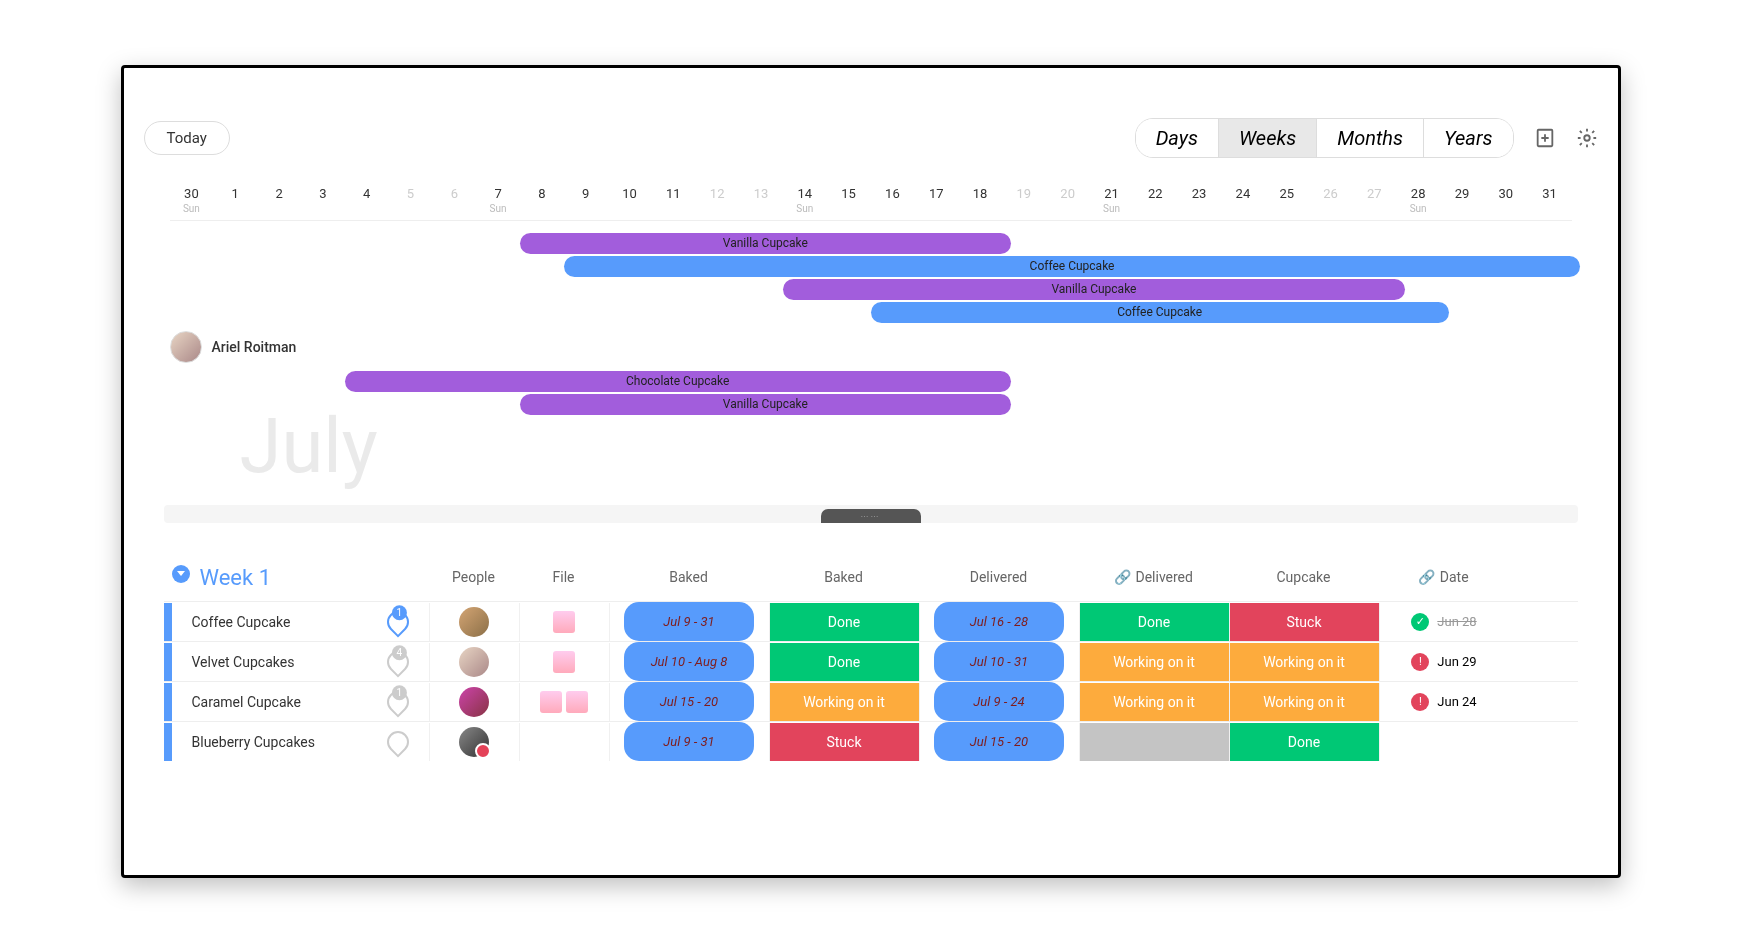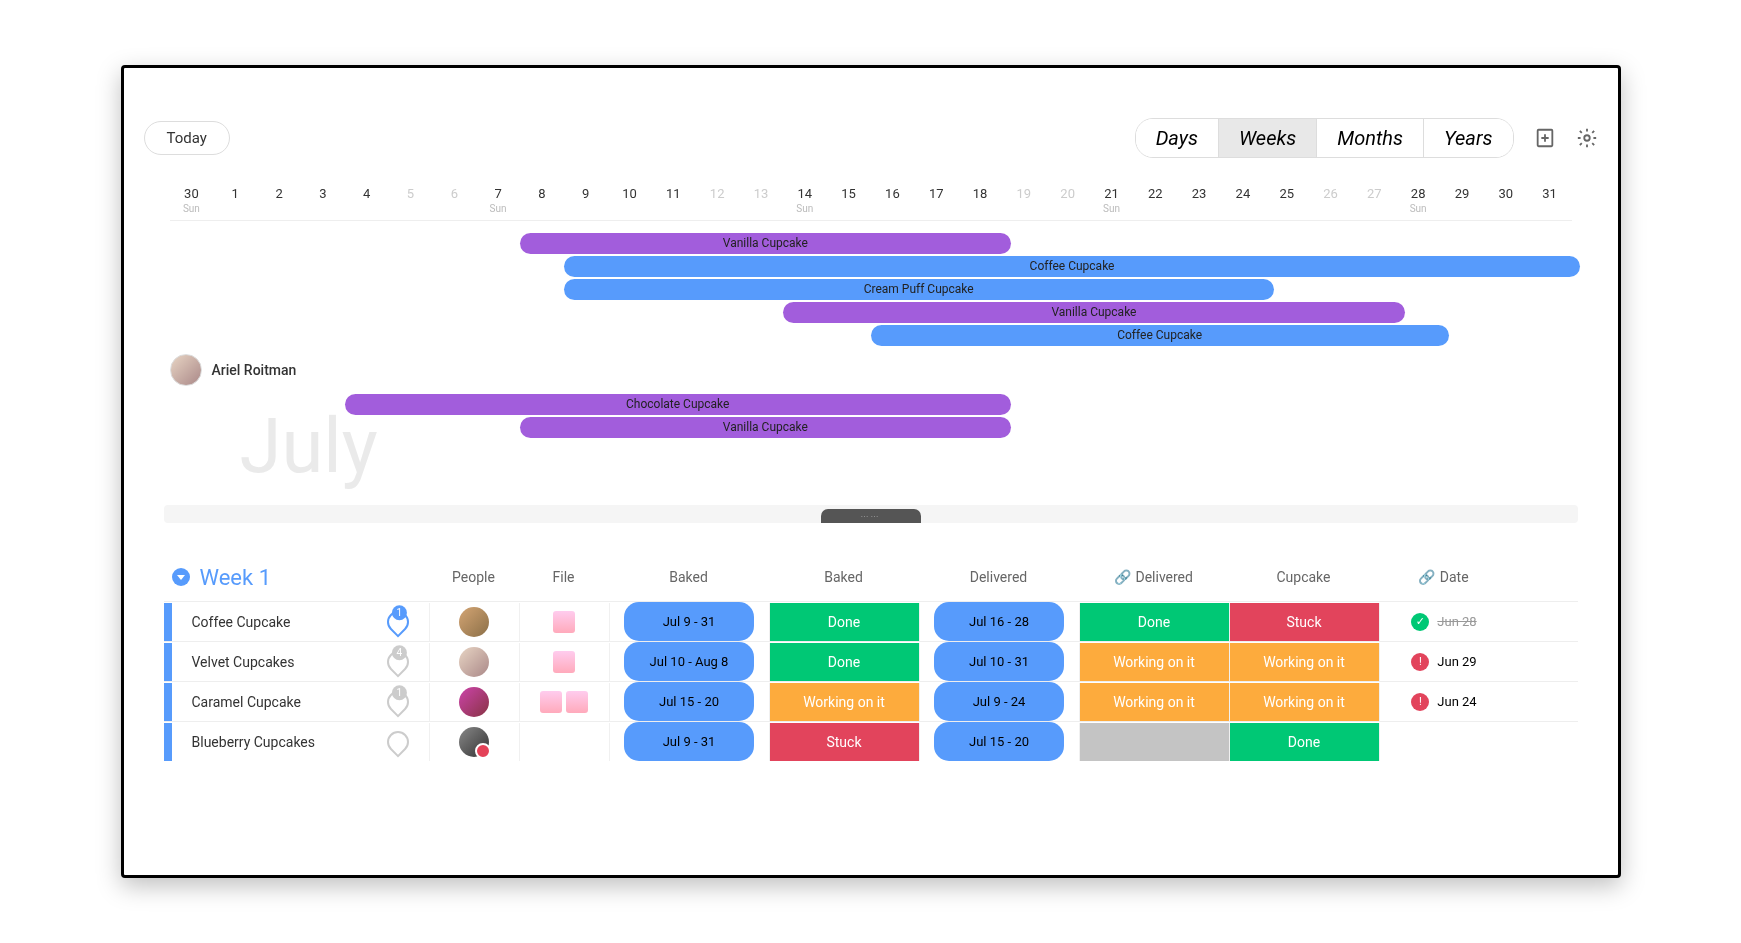--- a/index.html
+++ b/index.html
@@ -33,21 +33,21 @@
 .bar { position:absolute; height:21px; border-radius:11px; font-size:12px; color:#222; text-align:center; line-height:21px; z-index:1; }
 .bar.purple { background:#a25ddc; }
 .bar.blue { background:#579bfc; }
 
 .drag-handle { position:absolute; left:50%; transform:translateX(-50%); bottom:0; width:100px; height:14px; background:#555; border-radius:7px 7px 0 0; display:flex; align-items:center; justify-content:center; z-index:2; }
 .drag-handle::after { content:"⋯⋯"; color:#999; font-size:8px; letter-spacing:2px; }
 .gantt-footer { height:18px; background:#f5f5f5; border-radius:4px; margin:4px 40px 0 40px; position:relative; }
 
 .table-section { margin:30px 40px 0 40px; }
 .group-header { display:flex; align-items:center; height:48px; }
-.group-title { display:flex; align-items:center; color:#579bfc; font-size:22px; width:265px; cursor:pointer; padding-left:8px; }
+.group-title { display:flex; color:#579bfc; font-size:22px; width:265px; cursor:pointer; padding-left:8px; }
 .arrow-down { width:18px; height:18px; border-radius:50%; background:#579bfc; margin-right:10px; display:flex; align-items:center; justify-content:center; }
 .arrow-down::after { content:""; border-left:4px solid transparent; border-right:4px solid transparent; border-top:5px solid #fff; }
 .col-head { text-align:center; font-size:14px; color:#666; }
 .col-people { width:90px; }
 .col-file { width:90px; }
 .col-baked1 { width:160px; }
 .col-baked2 { width:150px; }
 .col-delivered1 { width:160px; }
 .col-delivered2 { width:150px; }
 .col-packed { width:150px; }
@@ -62,21 +62,21 @@
 .bubble.active { border-color:#579bfc; }
 .badge { position:absolute; right:-6px; top:-4px; background:#579bfc; color:#fff; border-radius:50%; width:15px; height:15px; font-size:10px; line-height:15px; text-align:center; transform:rotate(45deg); }
 .badge.gray { background:#ccc; }
 .cell { text-align:center; font-size:13px; display:flex; align-items:center; justify-content:center; height:38px; border-left:1px solid #f0f0f0; }
 .avatar-sm { width:30px; height:30px; border-radius:50%; background:linear-gradient(135deg,#d4a574,#8b6f47); }
 .avatar-sm.m { background:linear-gradient(135deg,#e8d5c4,#a88); }
 .avatar-sm.f2 { background:linear-gradient(135deg,#c4a,#834); }
 .avatar-sm.bw { background:linear-gradient(135deg,#888,#333); position:relative; }
 .avatar-sm.bw::after { content:""; position:absolute; bottom:-2px; right:-2px; width:12px; height:12px; background:#e44258; border-radius:50%; border:2px solid #fff; }
 .file-thumb { width:22px; height:22px; border-radius:3px; background:linear-gradient(#fce,#fab); display:inline-block; margin:0 2px; }
-.pill { border-radius:15px; padding:12px 0; color:#000000; font-size:13px; width:130px; }
+.pill { border-radius:15px; padding:12px 0; color:#7f1d1d; font-size:13px; width:130px;font-style:italic; }
 .pill.blue { background:#579bfc; }
 .status-cell { color:#fff; font-size:14px; width:100%; height:100%; display:flex; align-items:center; justify-content:center; }
 .done { background:#00c875; }
 .working { background:#fdab3d; }
 .stuck { background:#e2445c; }
 .empty { background:#c4c4c4; }
 .date-status-icon { width:18px; height:18px; border-radius:50%; margin-right:8px; display:flex; align-items:center; justify-content:center; font-size:11px; color:#fff; }
 .ok { background:#00c875; }
 .warn { background:#e2445c; }
 .date-text.strike { text-decoration:line-through; color:#999; }
@@ -180,23 +180,20 @@
   <div class="gantt">
     <div class="month-bg">July</div>
     <div id="gantt-body">
           <div class="bars-area">
             <div class="bar purple" style="left:25%;width:35%">Vanilla Cupcake</div>
           </div>
           <div class="bars-area">
             <div class="bar blue" style="left:28.125%;width:72.5%">Coffee Cupcake</div>
           </div>
           <div class="bars-area">
-            <div class="bar blue" style="left:28.125%;width:50.625%">Cream Puff Cupcake</div>
-          </div>
-          <div class="bars-area">
             <div class="bar purple" style="left:43.75%;width:44.375%">Vanilla Cupcake</div>
           </div>
           <div class="bars-area">
             <div class="bar blue" style="left:50%;width:41.25%">Coffee Cupcake</div>
           </div>
           <div style="height: 6px;"></div>
           <div class="person-row">
             <div class="avatar male"></div>
             <div class="person-name">Ariel Roitman</div>
           </div>

